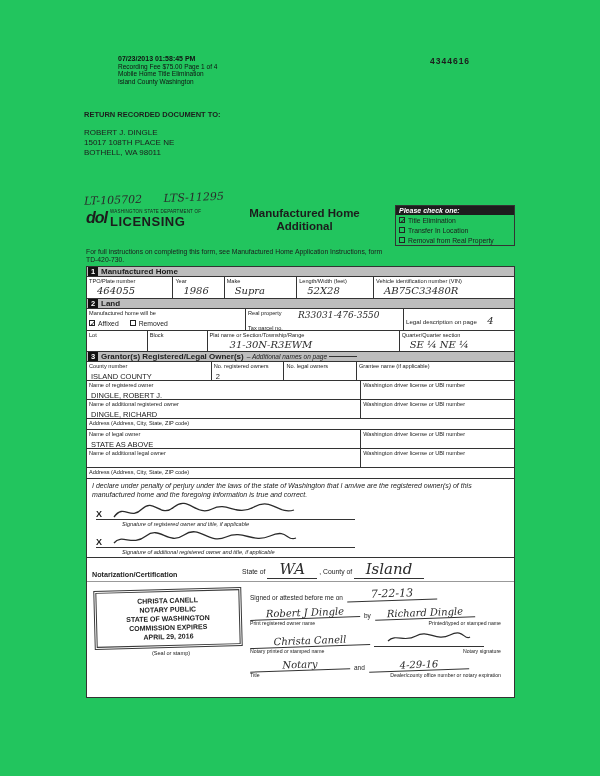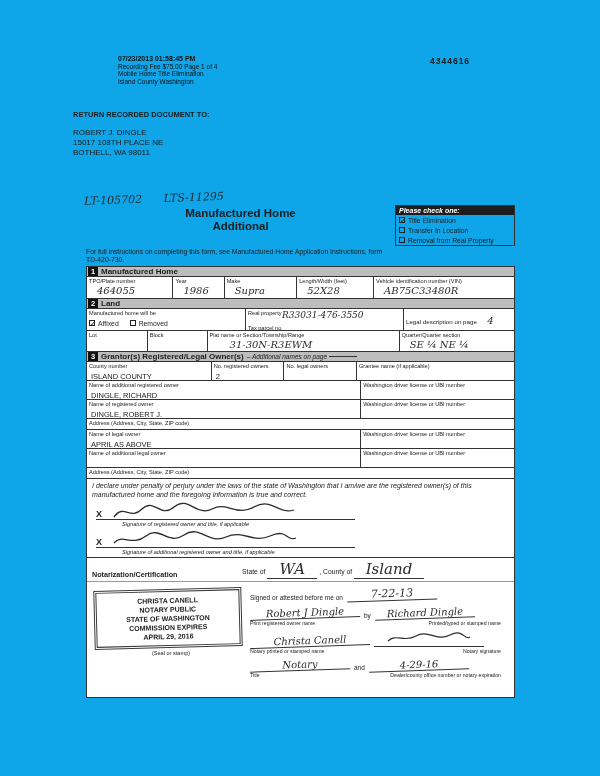--- a/index.html
+++ b/index.html
@@ -1,30 +1,30 @@
 <!DOCTYPE html>
 <html><head>
 <meta charset="utf-8">
 <style>
   * { margin:0; padding:0; box-sizing:border-box; }
   html,body { background:#d9d9d9; }
   .scan {
     position:relative; width:600px; height:776px; margin:0 auto;
-    background:#0ea5e9; color:#1c1c1c;
+    background:#22c55e; color:#1c1c1c;
     font-family:"Liberation Sans", sans-serif; overflow:hidden;
   }
   .hw { font-family:"DejaVu Serif", serif; font-style:italic; color:#2b2b2b; }
 
   
   .stamp { position:absolute; left:118px; top:55px; font-size:6.5px; line-height:7.5px; color:#111; }
   .stamp .b { font-weight:bold; font-size:7px; }
   .docnum { position:absolute; left:430px; top:56px; font-weight:bold; font-size:8.5px; letter-spacing:1px; }
 
   
-  .return-block { position:absolute; left:73px; top:110px; font-size:7.5px; line-height:9px; }
+  .return-block { position:absolute; left:84px; top:110px; font-size:7.5px; line-height:9px; }
   .return-block .head { font-weight:bold; margin-bottom:9px; }
   .return-block .ln { font-size:8px; line-height:10px; }
 
   
   .refs { position:absolute; left:84px; top:192px; font-size:11px; transform:rotate(-2deg); }
   .refs span { margin-right:18px; }
 
   
   .form { position:absolute; left:86px; top:205px; width:429px; }
 
@@ -106,20 +106,27 @@
 
   <div class="refs hw">
     <span>LT-105702</span>
     <span>LTS-11295</span>
   </div>
 
   <div class="form">
 
     <div class="form-header">
       <div class="fh-left">
+        <div class="logo-row">
+          <span class="dol">dol</span>
+          <span>
+            <div class="agency-small">WASHINGTON STATE DEPARTMENT OF</div>
+            <div class="agency-big">LICENSING</div>
+          </span>
+        </div>
         <div class="title">
           <div>Manufactured Home</div>
           <div>Additional</div>
         </div>
       </div>
       <div class="checkone">
         <div class="co-head">Please check one:</div>
         <div class="co-row">
           <span class="cb">✓</span>
           <span>Title Elimination</span>
@@ -173,21 +180,21 @@
         <div class="cl">Manufactured home will be</div>
         <div class="cbrow">
           <span class="cb">✓</span>
           <span>Affixed</span>
           <span class="cb" style="margin-left:8px"></span>
           <span>Removed</span>
         </div>
       </div>
       <div class="cell" style="flex:0 0 37%">
         <div class="cl">Real property</div>
-        <div class="hw" style="position:absolute; left:36px; top:1px; font-size:9px;">R33031-476-3550</div>
+        <div class="hw" style="position:absolute; left:52px; top:1px; font-size:9px;">R33031-476-3550</div>
         <div class="cl" style="margin-top:8px">Tax parcel no.</div>
       </div>
       <div class="cell" style="flex:1">
         <span class="cl" style="font-size:6.2px">Legal description on page</span>
         <span class="hw" style="font-size:10px; margin-left:6px">4</span>
       </div>
     </div>
     <div class="trow" style="height:22px">
       <div class="cell" style="flex:0 0 14%">
         <div class="cl">Lot</div>
@@ -223,45 +230,45 @@
       <div class="cell" style="flex:0 0 17%">
         <div class="cl">No. legal owners</div>
       </div>
       <div class="cell" style="flex:1">
         <div class="cl">Grantee name (if applicable)</div>
       </div>
     </div>
 
     <div class="trow" style="height:20px">
       <div class="cell" style="flex:0 0 64%">
+        <div class="cl">Name of registered owner</div>
+        <div class="pv">DINGLE, ROBERT J.</div>
+      </div>
+      <div class="cell" style="flex:1">
+        <div class="cl">Washington driver license or UBI number</div>
+      </div>
+    </div>
+    <div class="trow" style="height:20px">
+      <div class="cell" style="flex:0 0 64%">
         <div class="cl">Name of additional registered owner</div>
         <div class="pv">DINGLE, RICHARD</div>
       </div>
       <div class="cell" style="flex:1">
         <div class="cl">Washington driver license or UBI number</div>
       </div>
     </div>
-    <div class="trow" style="height:20px">
-      <div class="cell" style="flex:0 0 64%">
-        <div class="cl">Name of registered owner</div>
-        <div class="pv">DINGLE, ROBERT J.</div>
-      </div>
-      <div class="cell" style="flex:1">
-        <div class="cl">Washington driver license or UBI number</div>
-      </div>
-    </div>
     <div class="trow" style="height:12px">
       <div class="cell" style="flex:1">
         <div class="cl">Address (Address, City, State, ZIP code)</div>
       </div>
     </div>
     <div class="trow" style="height:20px">
       <div class="cell" style="flex:0 0 64%">
         <div class="cl">Name of legal owner</div>
-        <div class="pv">APRIL AS ABOVE</div>
+        <div class="pv">STATE AS ABOVE</div>
       </div>
       <div class="cell" style="flex:1">
         <div class="cl">Washington driver license or UBI number</div>
       </div>
     </div>
     <div class="trow" style="height:20px">
       <div class="cell" style="flex:0 0 64%">
         <div class="cl">Name of additional legal owner</div>
       </div>
       <div class="cell" style="flex:1">

